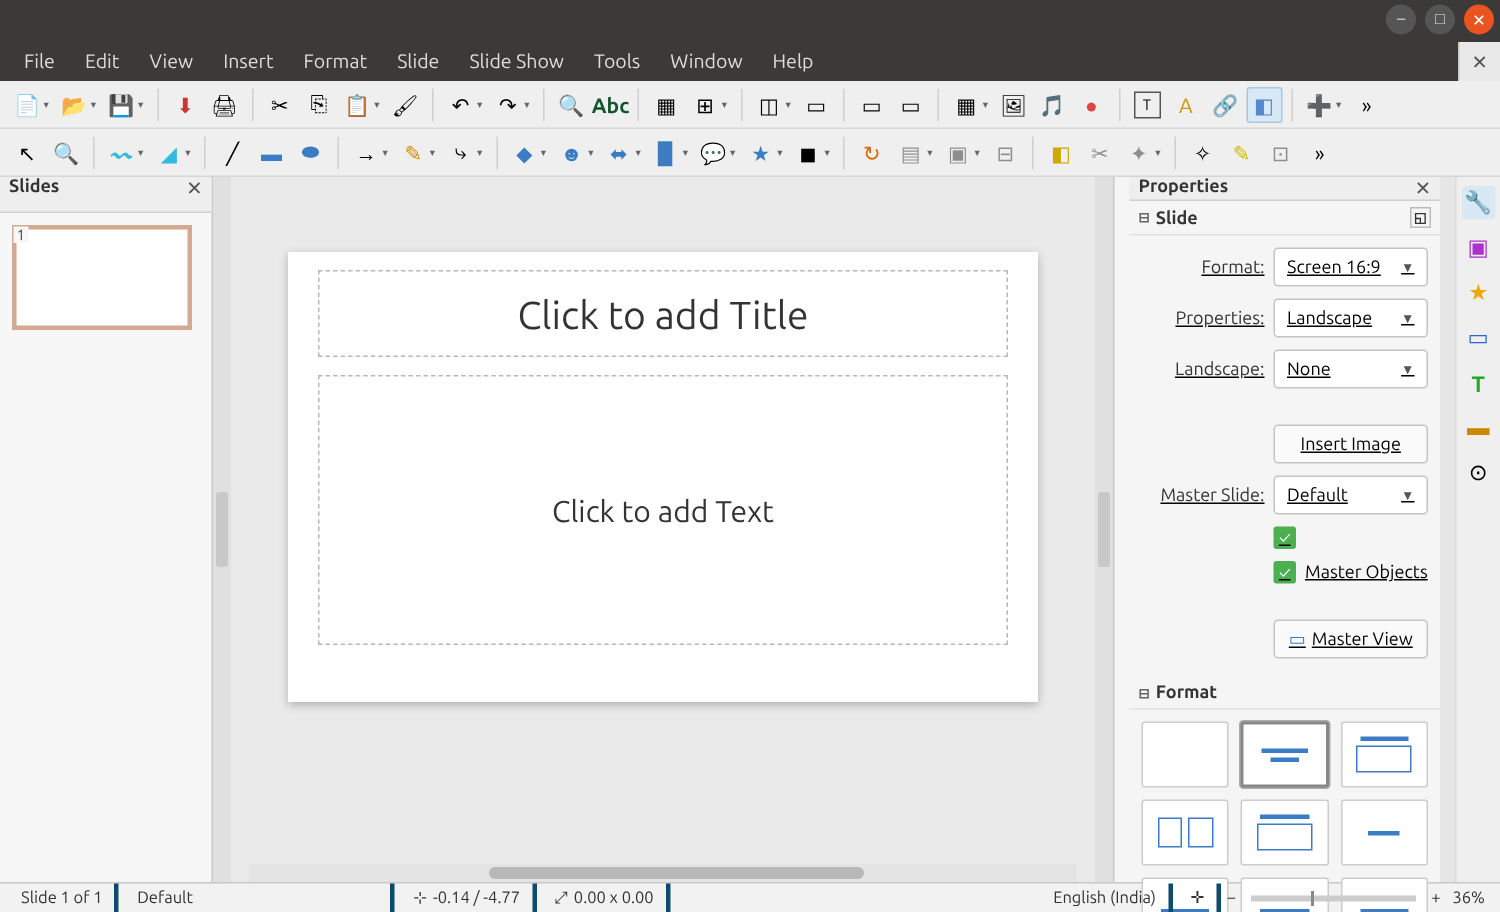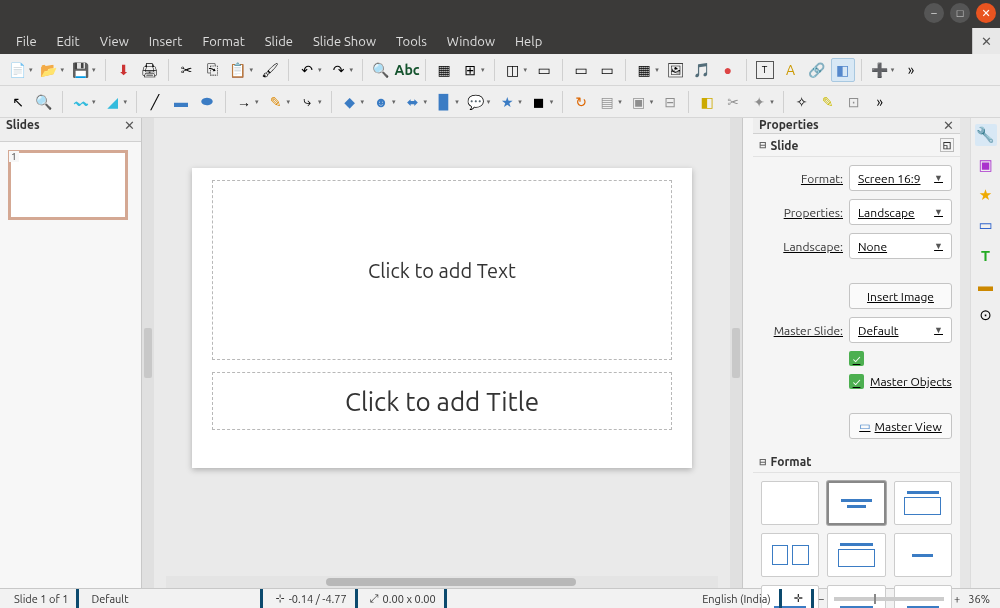--- a/index.html
+++ b/index.html
@@ -339,25 +339,25 @@
       </div>
     </div>
   </div>
 
   <div class="editor-area">
     <div class="editor-gutter">
         <div class="gutter-handle"></div>
       </div>
     <div class="canvas-wrap">
       <div class="slide-canvas">
+        <div class="placeholder ph-title">
+          <span>Click to add Title</span>
+        </div>
         <div class="placeholder ph-text">
           <span>Click to add Text</span>
-        </div>
-        <div class="placeholder ph-title">
-          <span>Click to add Title</span>
         </div>
       </div>
       <div class="hscroll">
           <div class="thumb-bar"></div>
         </div>
     </div>
     <div class="editor-gutter">
         <div class="gutter-handle"></div>
       </div>
   </div>

